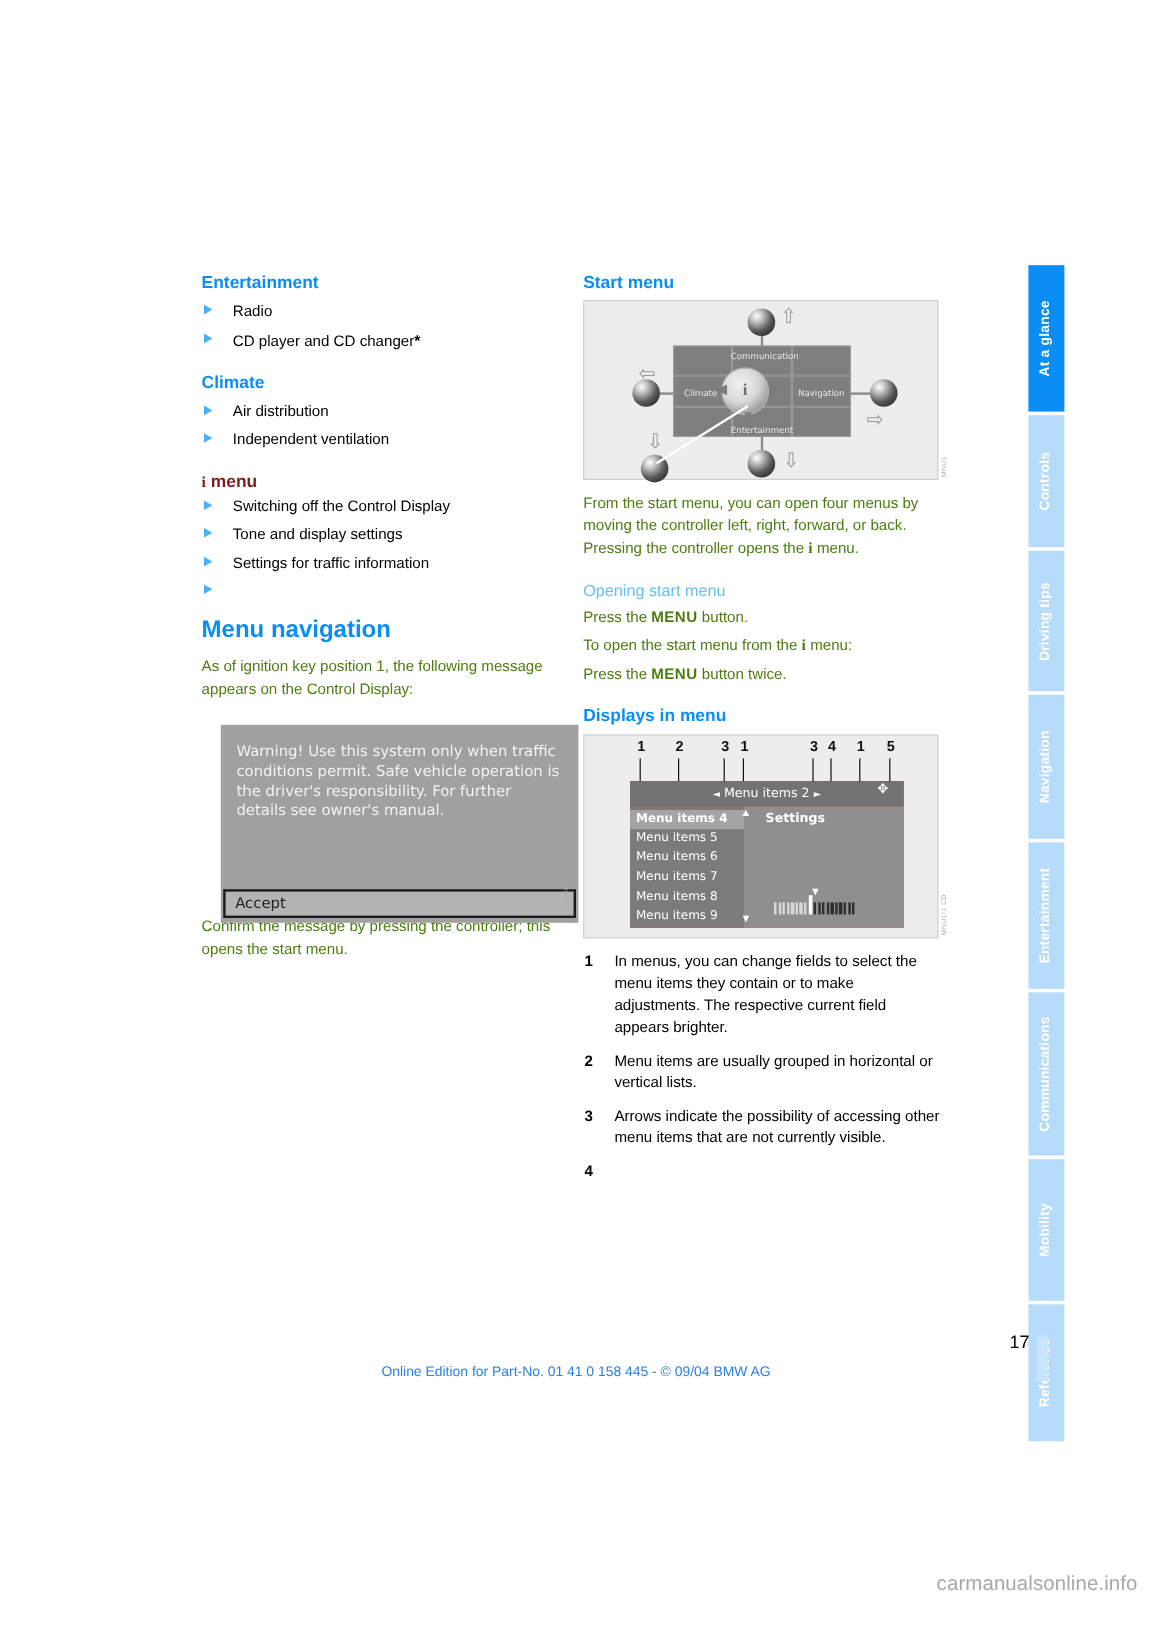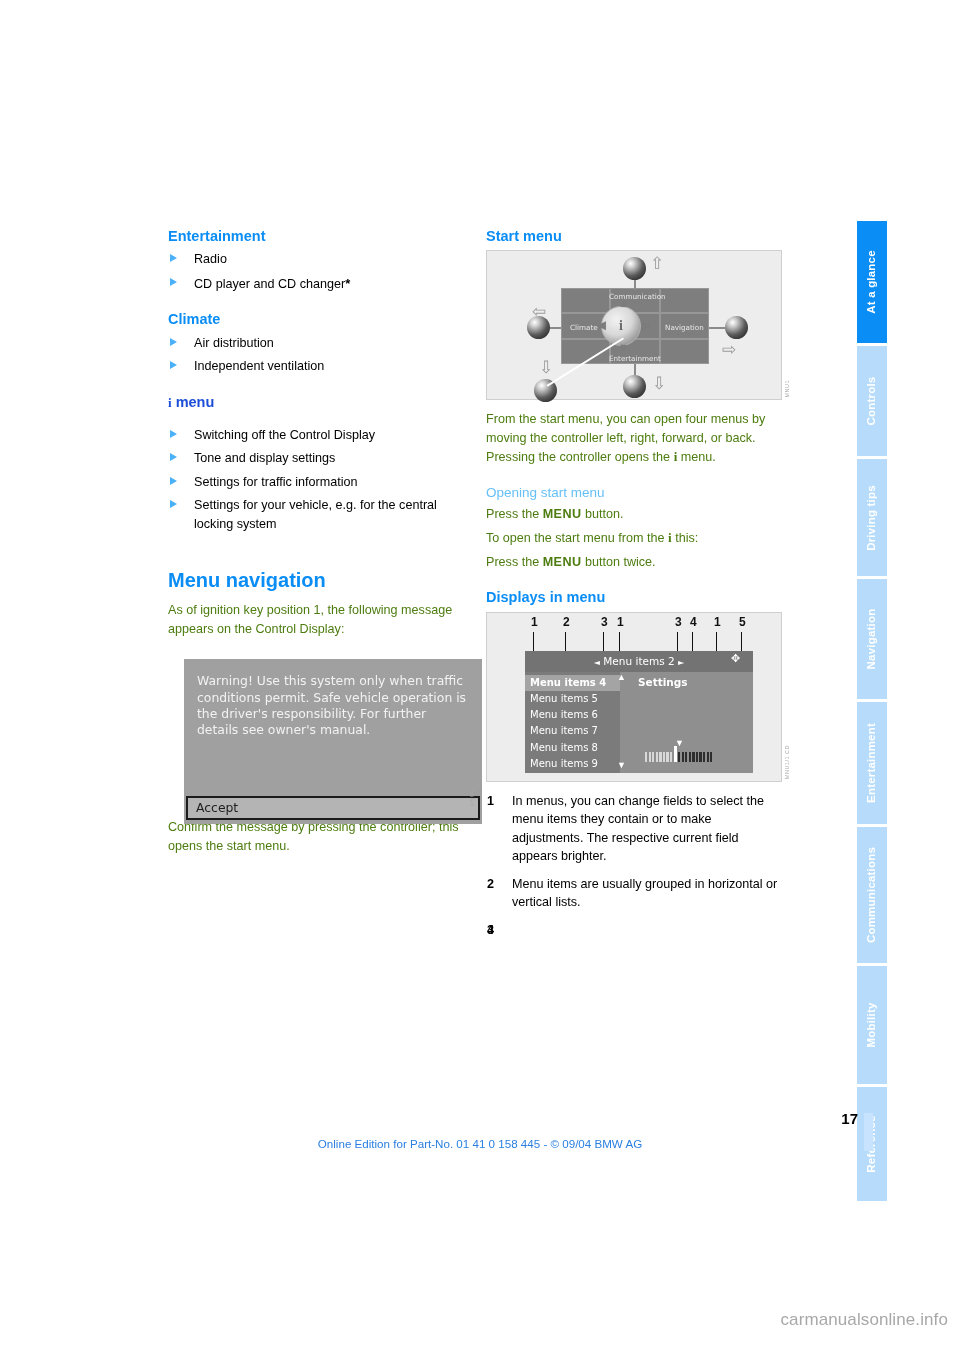--- a/index.html
+++ b/index.html
@@ -104,24 +104,24 @@
   .i-glyph {
     font-family: "Liberation Serif", serif;
     font-weight: bold;
     font-style: normal;
     font-size: 13px;
   }
   .menu-kw { font-weight: bold; letter-spacing: 0.4px; }
   .star { font-weight: bold; font-size: 13px; vertical-align: 0px;}
 
   .h-imenu {
-    color: #1d4ed8;
+    color: #7f1d1d;
     font-size: 14.5px;
     font-weight: bold;
-    margin: 0 0 15px 0;
+    margin: 0 0 3px 0;
   }
 
   
   ol.numlist { list-style: none; margin: 0; padding: 0; }
   ol.numlist li {
     position: relative;
     padding-left: 26px;
     font-size: 12.6px;
     line-height: 1.47;
     margin-bottom: 9px;
@@ -288,21 +288,21 @@
   .dm-num { position: absolute; top: 0; }
   .dm-leader { position: absolute; width: 1.4px; background: #111; }
   .dm-cb { position: absolute; color: #ffffff; }
 
   
   .pagenum {
     position: absolute;
     right: 102px;
     top: 1110px;
     font-size: 15px;
-    font-weight: bold;
+    font-weight: normal;
     color: #000;
   }
   .pagenum-bar {
     position: absolute;
     right: 87px;
     top: 1113px;
     width: 9px;
     height: 38px;
     background: #c7e3fd;
   }
@@ -394,21 +394,20 @@
       <li>
         <span class="tri"></span>
         <span>Tone and display settings</span>
       </li>
       <li>
         <span class="tri"></span>
         <span>Settings for traffic information</span>
       </li>
       <li>
         <span class="tri"></span>
-        <span>Settings for your vehicle, e.g. for the central locking system</span>
       </li>
     </ul>
 
     <div class="gap-l"></div>
 
     <h2 class="section big">Menu navigation</h2>
     <p class="body">As of ignition key position 1, the following message appears on the Control Display:</p>
 
     <div class="fig fig-warn">
       <div class="warn-box">
@@ -472,21 +471,21 @@
 
       <div class="fig-code">MNU1</div>
     </div>
 
     <p class="body"><span>From the start menu, you can open four menus by moving the controller left, right, forward, or back. Pressing the controller opens the </span><span class="i-glyph">i</span><span> menu.</span></p>
 
     <div class="gap-s"></div>
 
     <h3 class="sub">Opening start menu</h3>
     <p class="body"><span>Press the </span><span class="menu-kw">MENU</span><span> button.</span></p>
-    <p class="body"><span>To open the start menu from the </span><span class="i-glyph">i</span><span> this:</span></p>
+    <p class="body"><span>To open the start menu from the </span><span class="i-glyph">i</span><span> menu:</span></p>
     <p class="body"><span>Press the </span><span class="menu-kw">MENU</span><span> button twice.</span></p>
 
     <div class="gap-s"></div>
 
     <h2 class="section">Displays in menu</h2>
 
     <div class="fig fig-disp">
 
       <div class="dm-numrow">
         <span class="dm-num" style="left:44px;">1</span>
@@ -559,20 +558,21 @@
       <li>
         <span class="num">1</span>
         <span>In menus, you can change fields to select the menu items they contain or to make adjustments. The respective current field appears brighter.</span>
       </li>
       <li>
         <span class="num">2</span>
         <span>Menu items are usually grouped in horizontal or vertical lists.</span>
       </li>
       <li>
         <span class="num">3</span>
+        <span>Arrows indicate the possibility of accessing other menu items that are not currently visible.</span>
       </li>
       <li>
         <span class="num">4</span>
       </li>
     </ol>
   </div>
 
   <div class="pagenum">17</div>
   <div class="pagenum-bar"></div>
   <div class="footer-line">Online Edition for Part-No. 01 41 0 158 445 - © 09/04 BMW AG</div>

